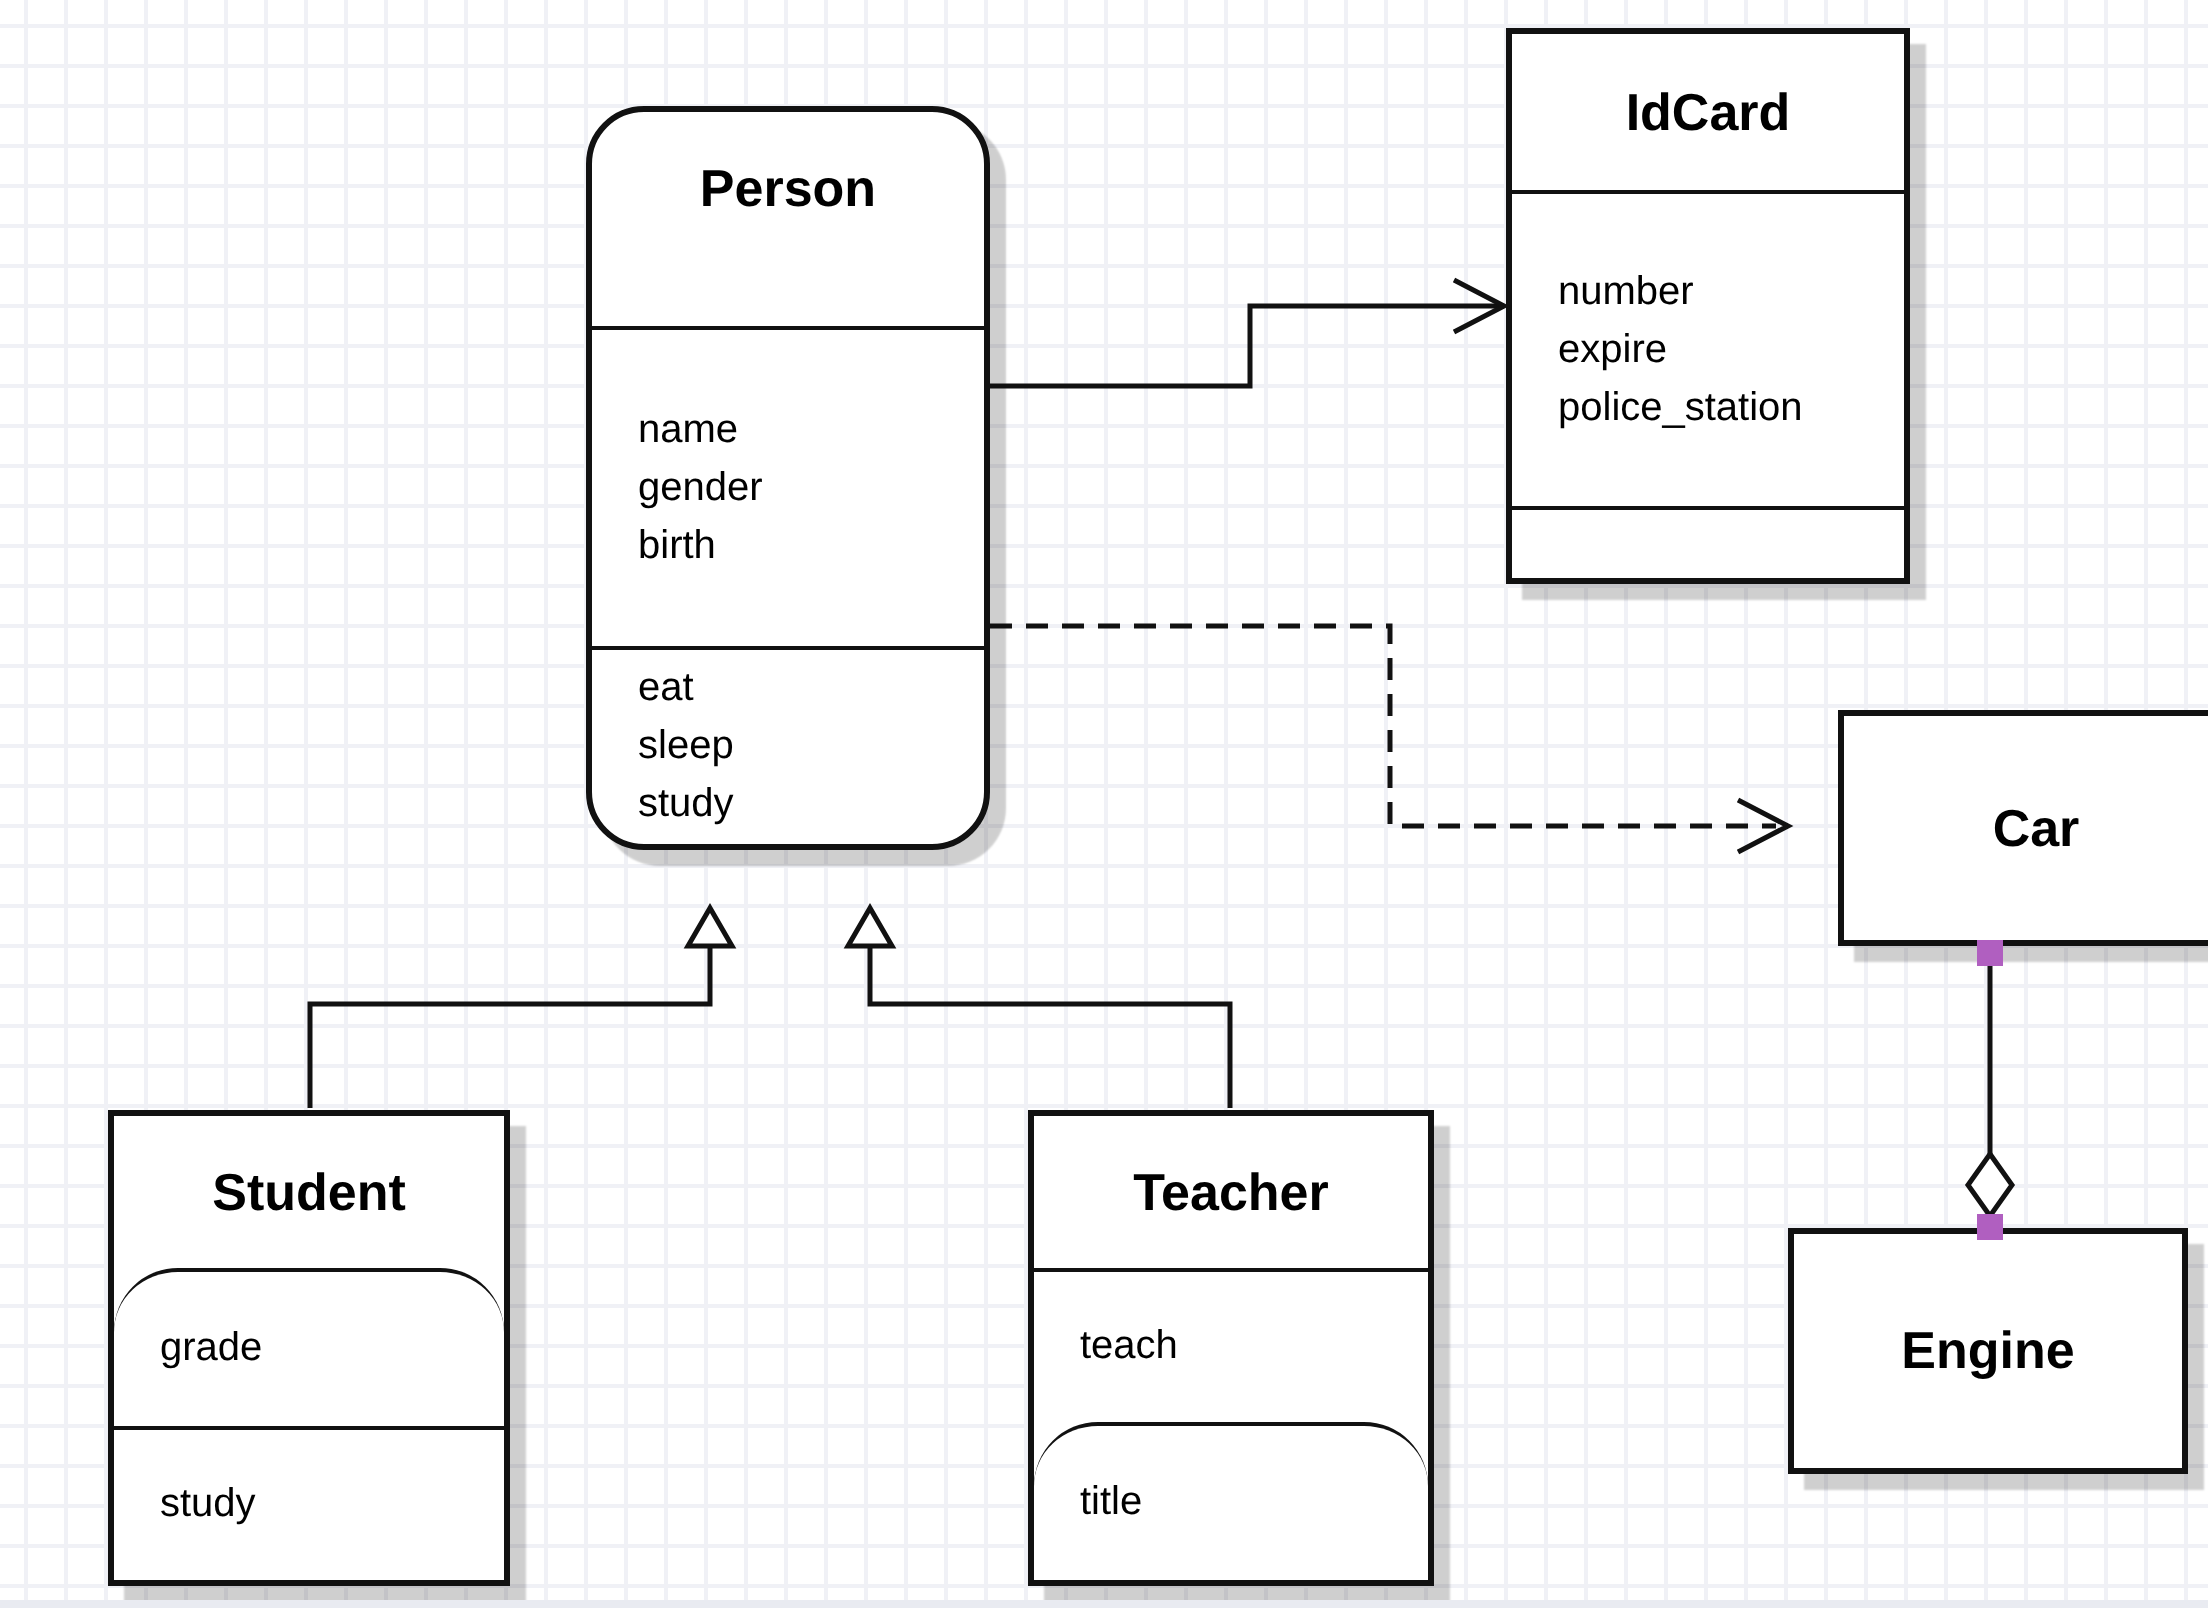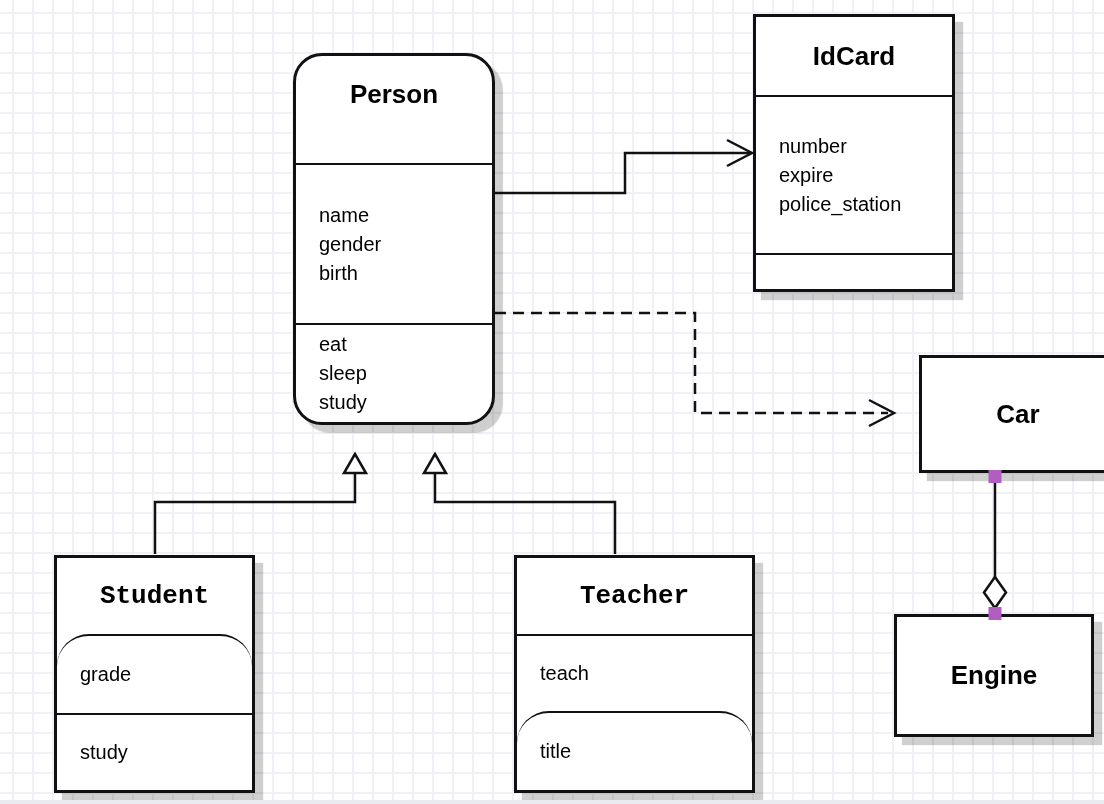--- a/index.html
+++ b/index.html
@@ -54,22 +54,22 @@
   #idcard {left:753px;top:14px;width:202px;height:278px;}
   #idcard .title-compartment{height:78px;}
   #idcard .attrs{height:158px;}
   #idcard .methods{flex:1;}
 
   #car    {left:895px;top:355px;width:198px;height:118px;margin-left:24px;}
   #engine {left:894px;top:614px;width:200px;height:123px;}
   #car .title-compartment, #engine .title-compartment{flex:1;}
 
   #student {left:54px;top:555px;width:201px;height:238px;}
-  #teacher {left:514px;top:555px;width:241px;height:238px;}
-  #student .title-compartment, #teacher .title-compartment{height:76px;font-family:Liberation Mono, monospace;}
+  #teacher {left:514px;top:555px;width:203px;height:238px;}
+  #student .title-compartment, #teacher .title-compartment{height:76px;}
   #student .attrs, #teacher .attrs{height:79px;border-radius:32px;}
   #student .methods, #teacher .methods{flex:1;}
 
   svg.connector-layer{
     position:absolute;left:0;top:0;width:1104px;height:804px;
     pointer-events:none;
   }
   svg .hit{pointer-events:stroke;}
 </style>
 </head>

